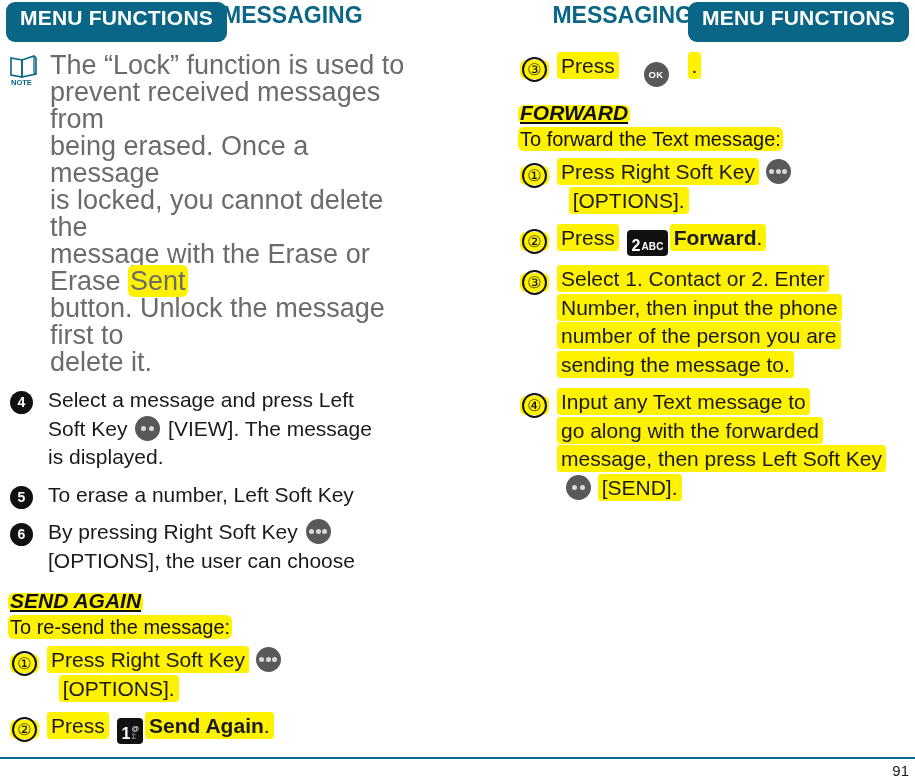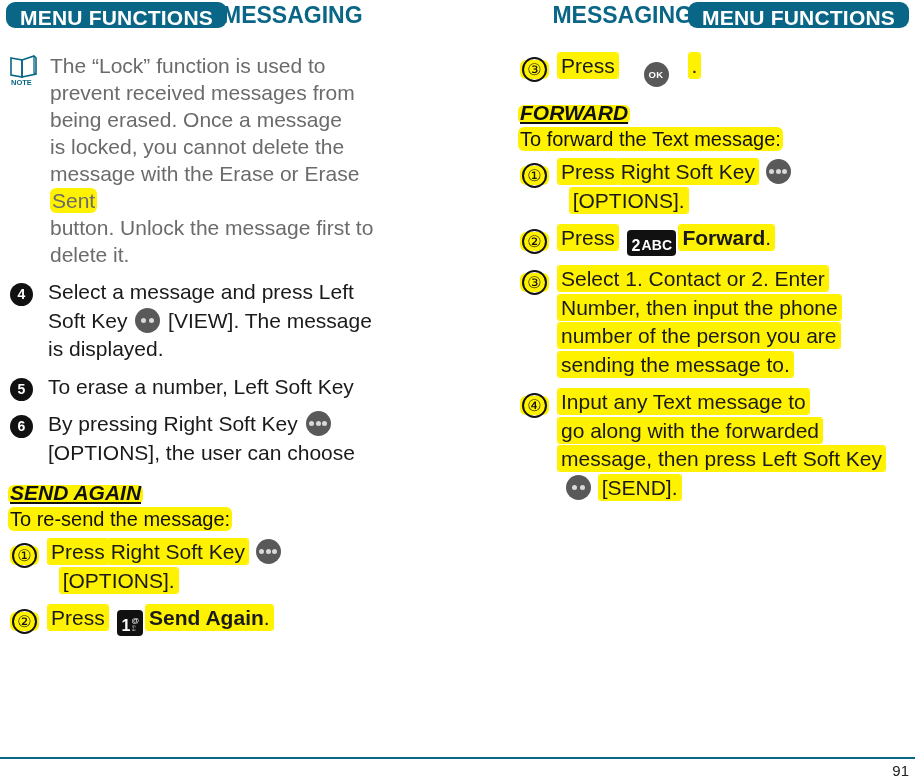--- a/index.html
+++ b/index.html
@@ -15,21 +15,21 @@
 
   
   .hdr{position:absolute;top:0;left:0;width:915px;height:40px;}
   .badge{
     position:absolute;
     background:#0a6686;
     color:#ffffff;
     font-weight:bold;
     font-size:21px;
     letter-spacing:.2px;
-    padding:5px 14px 0 14px;
+    padding:5px 14px 14px 14px;
     border-radius:9px;
     white-space:nowrap;
     line-height:1;
   }
   .badge.left{left:6px;top:2px;}
   .badge.right{right:6px;top:2px;}
   .sect{
     position:absolute;
     color:#0a6686;
     font-weight:bold;
@@ -46,21 +46,21 @@
   .col.right{left:518px;}
 
   
   .note{position:relative;display:block;margin:0 0 10px 0;}
   .note-icon{
     position:absolute;left:0;top:0;width:36px;height:36px;
   }
   .note-body{
     margin-left:42px;
     color:#6b6b6b;
-    font-size:21px;
+    font-size:27px;
     line-height:27px;
     font-weight:400;
   }
 
   
   .step{position:relative;margin:0 0 9px 0;padding-left:40px;}
   .step .num{
     position:absolute;left:2px;top:5px;
     width:24px;height:24px;
   }
@@ -111,21 +111,21 @@
     letter-spacing:.3px;margin:0 20px;
   }
 
   .numkey{
     display:inline-block;vertical-align:-5px;
     background:#111;color:#fff;border-radius:4px;
     padding:2px 4px 2px 5px;margin:0 3px;
     line-height:1;white-space:nowrap;
   }
   .numkey .big{font-size:16px;font-weight:bold;vertical-align:-1px;}
-  .numkey .sm{font-size:14px;font-weight:bold;letter-spacing:.2px;margin-left:1px;}
+  .numkey .sm{font-size:10px;font-weight:bold;letter-spacing:.2px;margin-left:1px;}
   .numkey .stack{
     display:inline-block;vertical-align:-1px;margin-left:1px;
     font-size:7.5px;line-height:8px;text-align:left;
   }
 
   
   .circ{
     display:inline-block;width:25px;height:25px;
     border:2px solid #111;border-radius:50%;
     text-align:center;line-height:22px;

